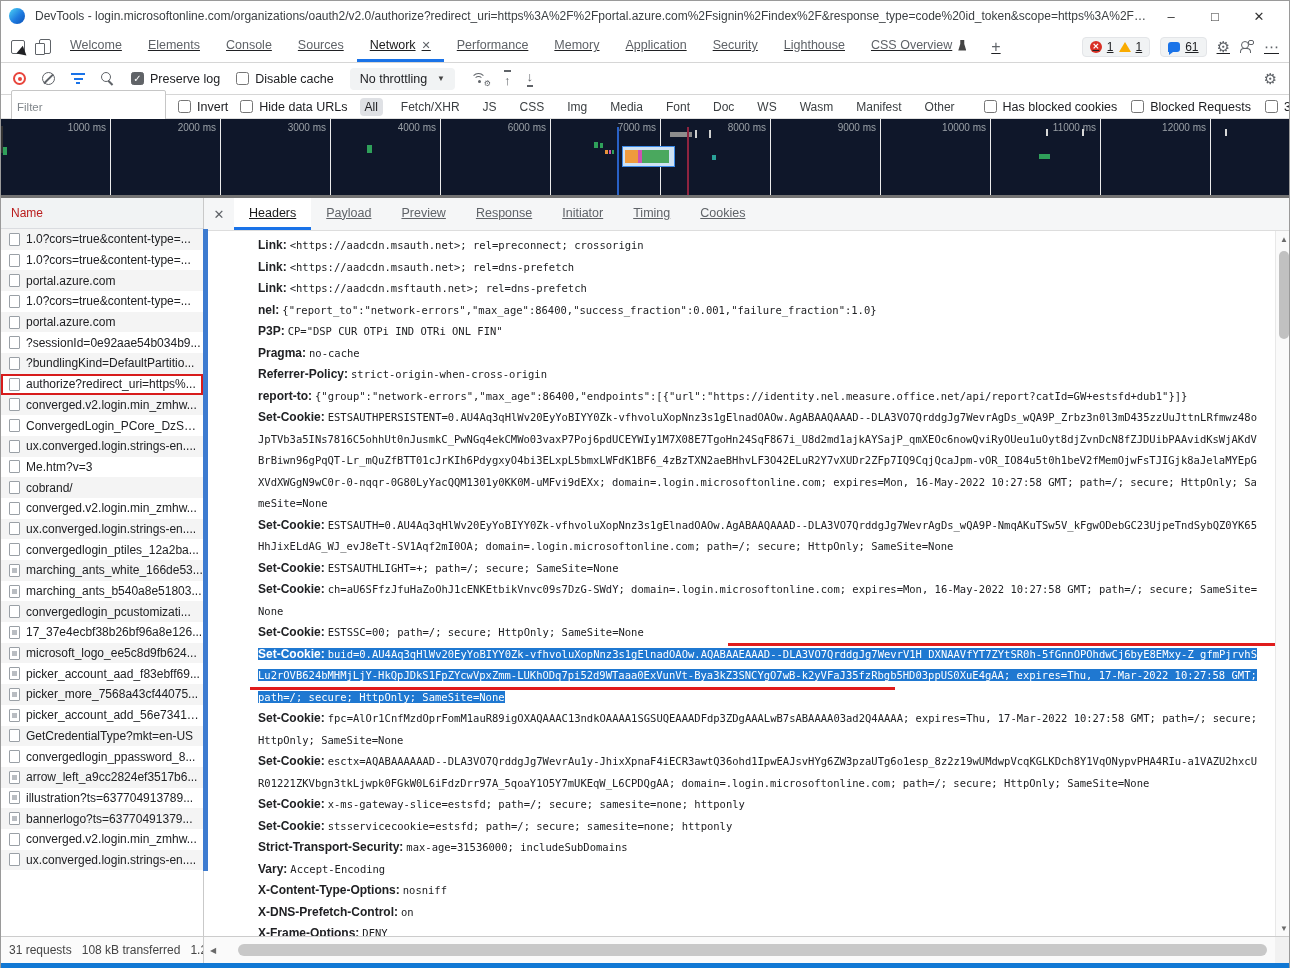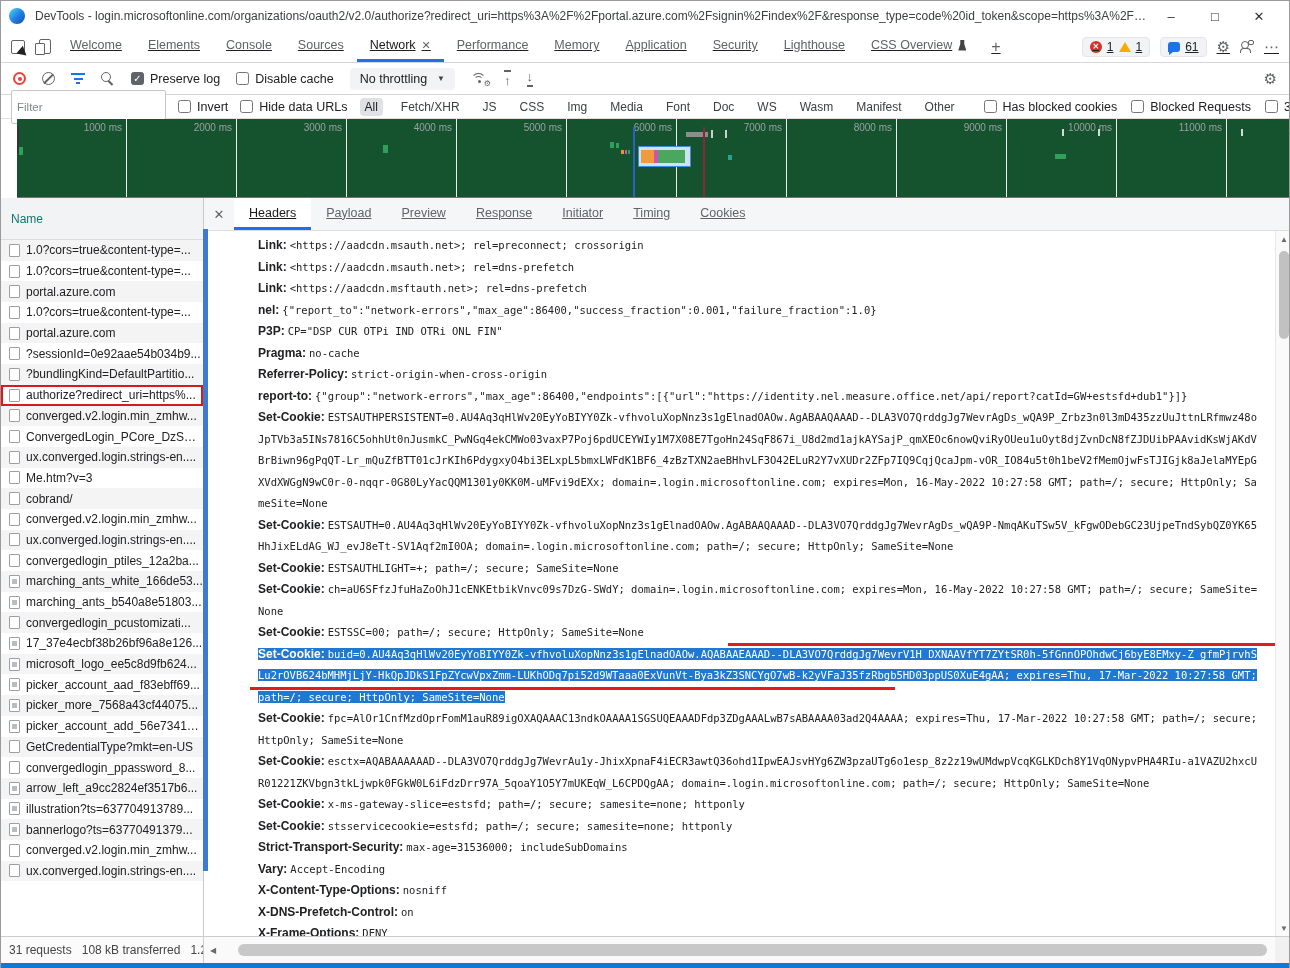--- a/index.html
+++ b/index.html
@@ -88,37 +88,37 @@
   .filterbar { height:24px; display:flex; align-items:center; gap:12px; padding:0 10px; border-bottom:1px solid #e0e0e0; background:#fff; font-size:12px; color:#3c4043; }
   .filter-input { width:155px; height:17px; border:1px solid #c6c6c6; border-radius:2px; font-size:11.5px;
     padding:16px 5px; color:#202124; font-family:"Liberation Sans",sans-serif; }
   .filter-input::placeholder { color:#80868b; }
   .chips { display:flex; align-items:center; gap:13px; }
   .chip { font-size:12px; color:#3c4043; padding:2px 5px; border-radius:4px; white-space:nowrap; }
   .chip.active { background:#dfe1e5; color:#202124; }
   .vdiv { width:1px; height:14px; background:#ccc; }
   .flag-group { display:flex; align-items:center; gap:14px; }
   
-  .overview { height:79px; position:relative; border-bottom:1px solid #737373; overflow:hidden; background:#14532d;margin-left:16px; }
+  .overview { height:79px; position:relative; border-bottom:3px solid #737373; overflow:hidden; background:#0f172a; }
   .ticks { display:flex; height:100%; }
   .tick { width:110px; flex:none; border-right:1px solid #ececec; font-size:10px; color:#9aa0a6;
     text-align:right; padding:3px 4px 0 0; }
   .wfm { position:absolute; }
   .selbar { position:absolute; left:621px; top:27px; width:53px; height:21px; border:1.5px solid #3c8ae8;
     background:#cfe2f3; display:flex; align-items:center; padding:2px; }
   .selbar i { display:block; height:13px; }
   .selbar .seg-o { width:13px; background:#ef9b3d; }
   .selbar .seg-p { width:4px; background:#cf52b2; }
   .selbar .seg-g { width:27px; background:#4aa85e; }
   .dcl-line { position:absolute; left:616px; top:8px; width:2px; height:70px; background:#2961c6; }
   .load-line { position:absolute; left:686px; top:8px; width:2px; height:70px; background:#8e2440; }
   
   .main { position:absolute; left:0; top:197px; width:1290px; height:738px; display:flex; }
   .reqpanel { width:203px; flex:none; border-right:1px solid #c9c9c9; display:flex; flex-direction:column; background:#fff; }
-  .req-header { height:42px; background:#f1f3f4; border-bottom:1px solid #dadce0; font-size:12px; color:#0f766e;
+  .req-header { height:31px; background:#f1f3f4; border-bottom:1px solid #dadce0; font-size:12px; color:#b91c1c;
     display:flex; align-items:center; padding-left:10px; }
   .rows { overflow:hidden; }
   .row { height:20.7px; display:flex; align-items:center; gap:6px; padding-left:8px; font-size:12px;
     color:#202124; white-space:nowrap; }
   .rows .row:nth-child(odd) { background:#f4f4f4; }   
   .row.selected { outline:2.5px solid #d71b1b; outline-offset:-2px; position:relative; z-index:2; }
   .fico { width:11px; height:13px; border:1px solid #9aa0a6; border-radius:1px; flex:none; position:relative; background:#fff; }
   .fico .fico-inner { display:none; }
   .row.img .fico .fico-inner { display:block; position:absolute; left:2px; top:3px; width:5px; height:5px; background:#b9bdc2; }
   .rlabel { overflow:hidden; text-overflow:ellipsis; }
@@ -319,21 +319,20 @@
     </div>
 </div>
 
 <div class="overview">
   <div class="ticks">
 
   <div class="tick">1000 ms</div>
       <div class="tick">2000 ms</div>
       <div class="tick">3000 ms</div>
       <div class="tick">4000 ms</div>
-      <div class="tick">5000 ms</div>
       <div class="tick">6000 ms</div>
       <div class="tick">7000 ms</div>
       <div class="tick">8000 ms</div>
       <div class="tick">9000 ms</div>
       <div class="tick">10000 ms</div>
       <div class="tick">11000 ms</div>
       <div class="tick">12000 ms</div>
     </div>
 
   <span class="wfm" style="left:0;top:7px;width:2px;height:27px;background:#333;"></span>

